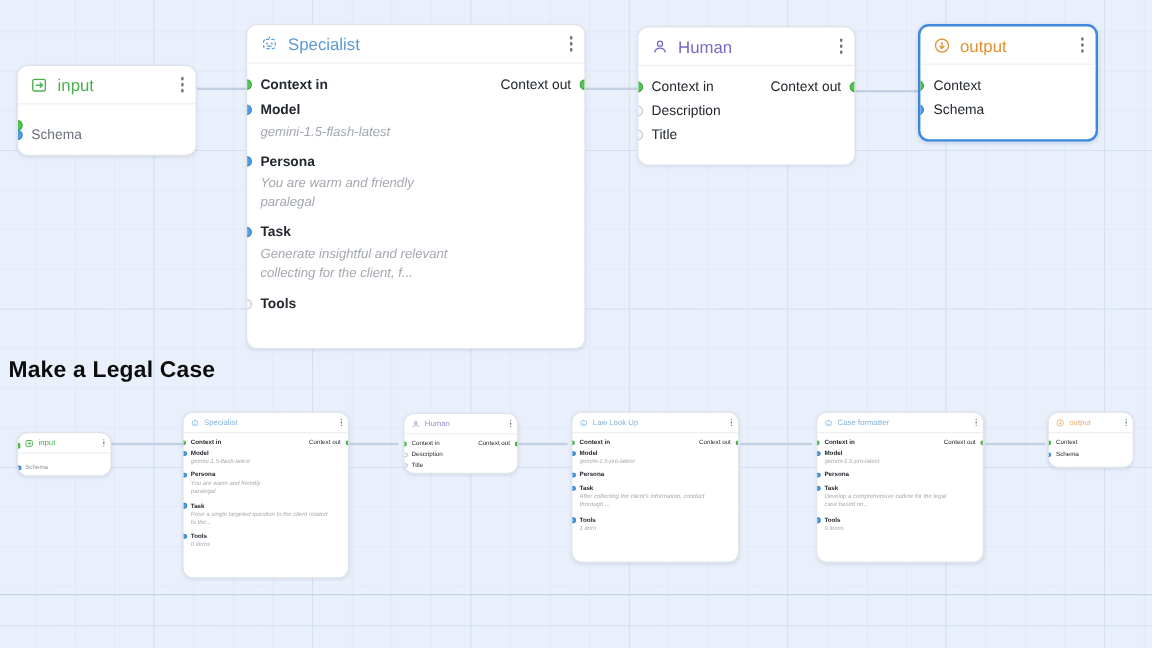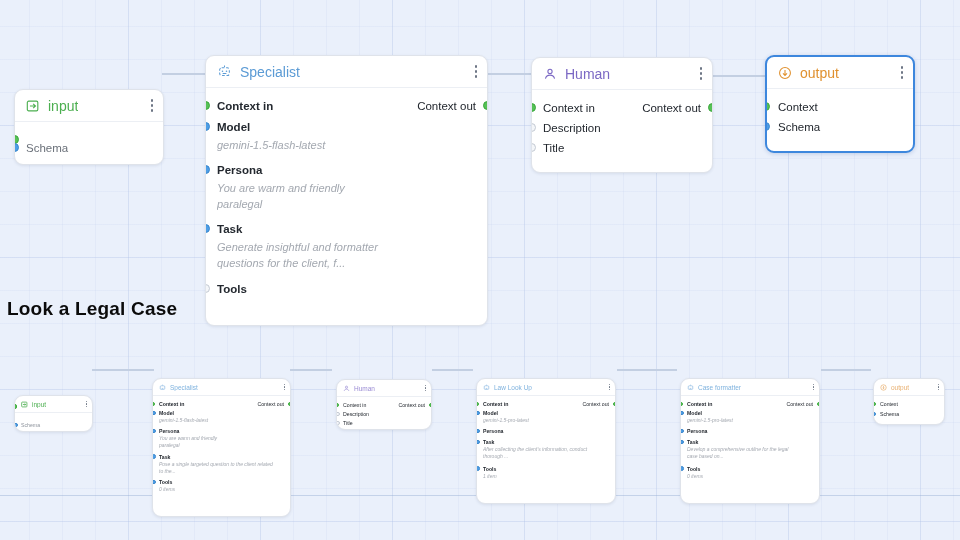--- a/index.html
+++ b/index.html
@@ -42,21 +42,20 @@
   
   .node{
     position:absolute;
     background:#fff;
     border:1px solid #dfe3ea;
     border-radius:9px;
     box-shadow:0 1px 3px rgba(40,60,100,.10);
     z-index:10;
     box-sizing:border-box;
     overflow:hidden;
-    margin-top:35px;
   }
   .node.selected{
     border:2px solid #3d87dd;
     box-shadow:0 1px 4px rgba(40,80,160,.22);
   }
   .node-header{
     display:flex;align-items:center;
     border-bottom:1px solid #eceff4;
     box-sizing:border-box;
   }
@@ -96,21 +95,21 @@
 
   .ico svg{display:block;}
 </style>
 </head>
 <body>
 
 <div id="canvas">
 
   <div class="divider" style="top:495px"></div>
 
-  <div class="section-title" id="title-2">Look a Legal Case</div>
+  <div class="section-title" id="title-2">Make a Legal Case</div>
 
   <div class="edge h" style="left:162px;top:73px;width:53px;"></div>
   <div class="edge h" style="left:487px;top:73px;width:48px;"></div>
   <div class="edge h" style="left:712px;top:75px;width:54px;"></div>
 
   <div class="node big" id="n-input" style="left:14px;top:54px;width:150px;height:76px;">
     <div class="node-header">
       <span class="ico">
         <svg width="14" height="14" viewBox="0 0 16 16" fill="none" stroke="#4caf50" stroke-width="1.3">
           <rect x="1.5" y="2.5" width="12" height="11" rx="1.6"></rect>
@@ -165,21 +164,21 @@
       <div class="sub" style="margin-top:2px;">gemini-1.5-flash-latest</div>
       <div class="row" style="margin-top:8px;">
         <div class="port blue" style="left:-16px;top:4px;"></div>
         <span class="lbl">Persona</span>
       </div>
       <div class="sub" style="margin-top:2px;width:160px;white-space:normal;">You are warm and friendly paralegal</div>
       <div class="row" style="margin-top:8px;">
         <div class="port blue" style="left:-16px;top:4px;"></div>
         <span class="lbl">Task</span>
       </div>
-      <div class="sub" style="margin-top:2px;width:168px;white-space:normal;">Generate insightful and formatter questions for the client, f...</div>
+      <div class="sub" style="margin-top:2px;width:168px;white-space:normal;">Generate insightful and relevant collecting for the client, f...</div>
       <div class="row" style="margin-top:9px;">
         <div class="port empty" style="left:-16px;top:4px;"></div>
         <span class="lbl">Tools</span>
       </div>
     </div>
   </div>
 
   <div class="node big" id="n-human" style="left:531px;top:22px;width:182px;height:116px;">
     <div class="node-header">
       <span class="ico">

